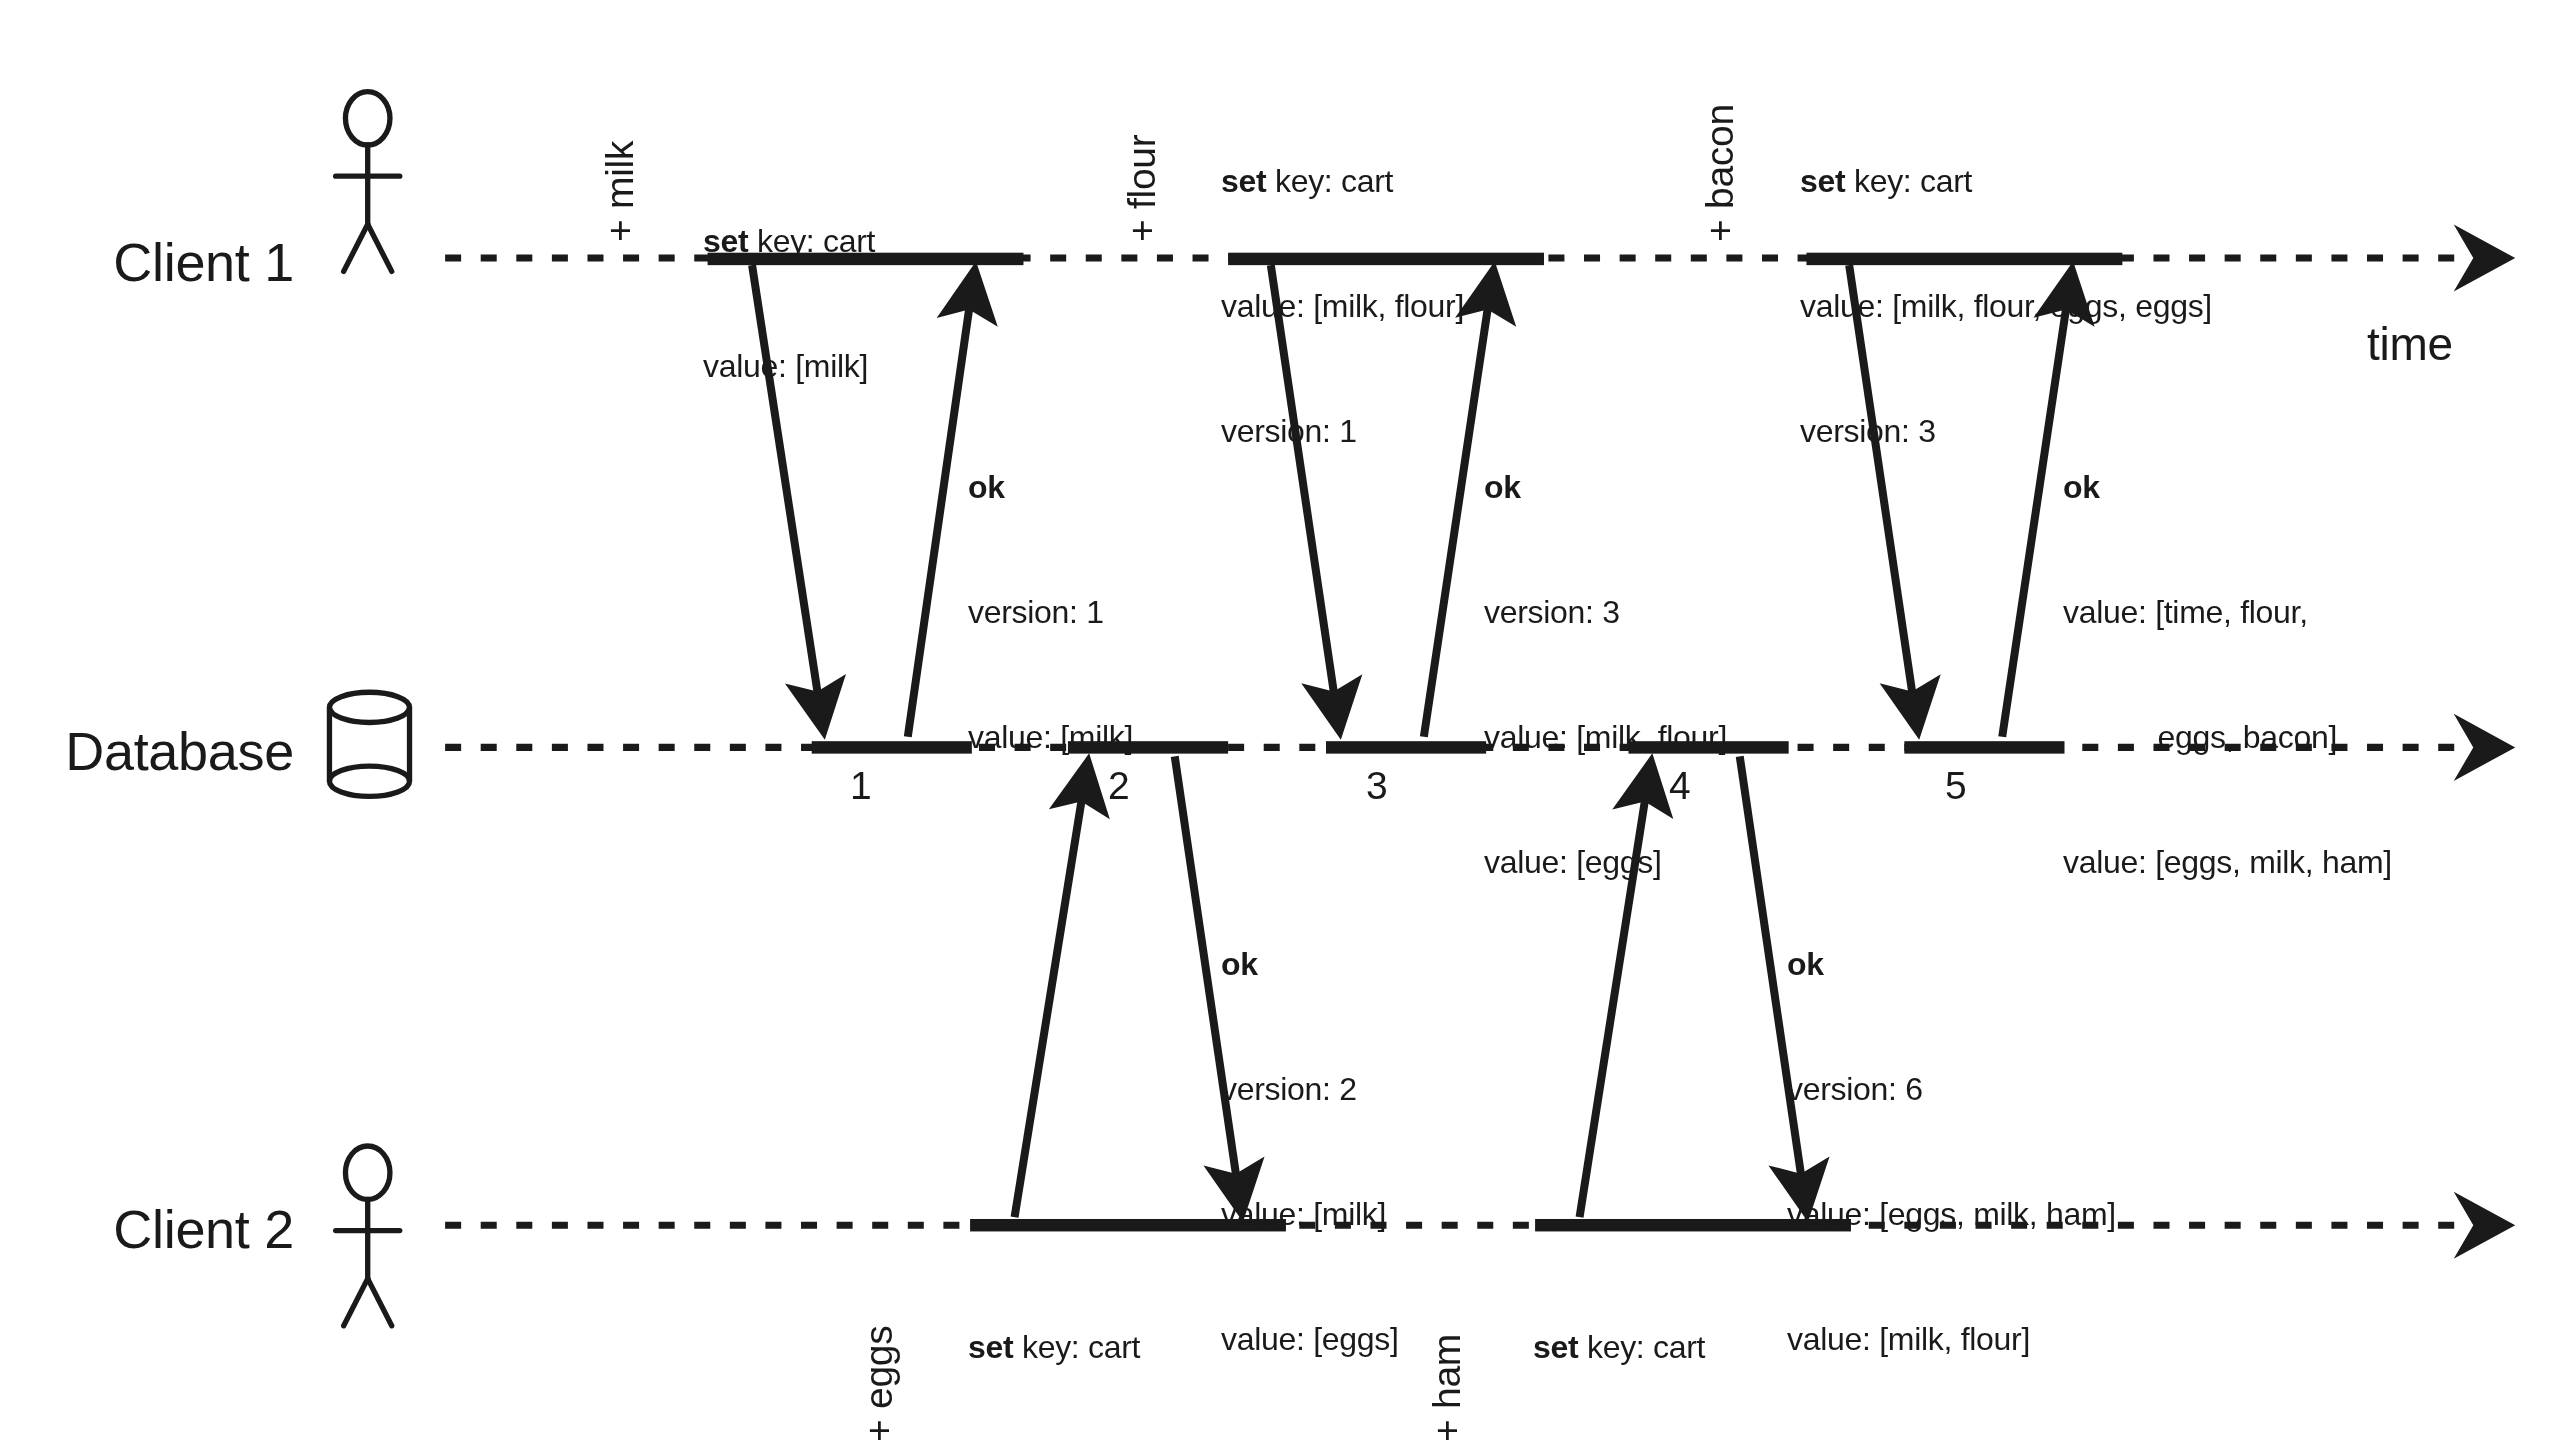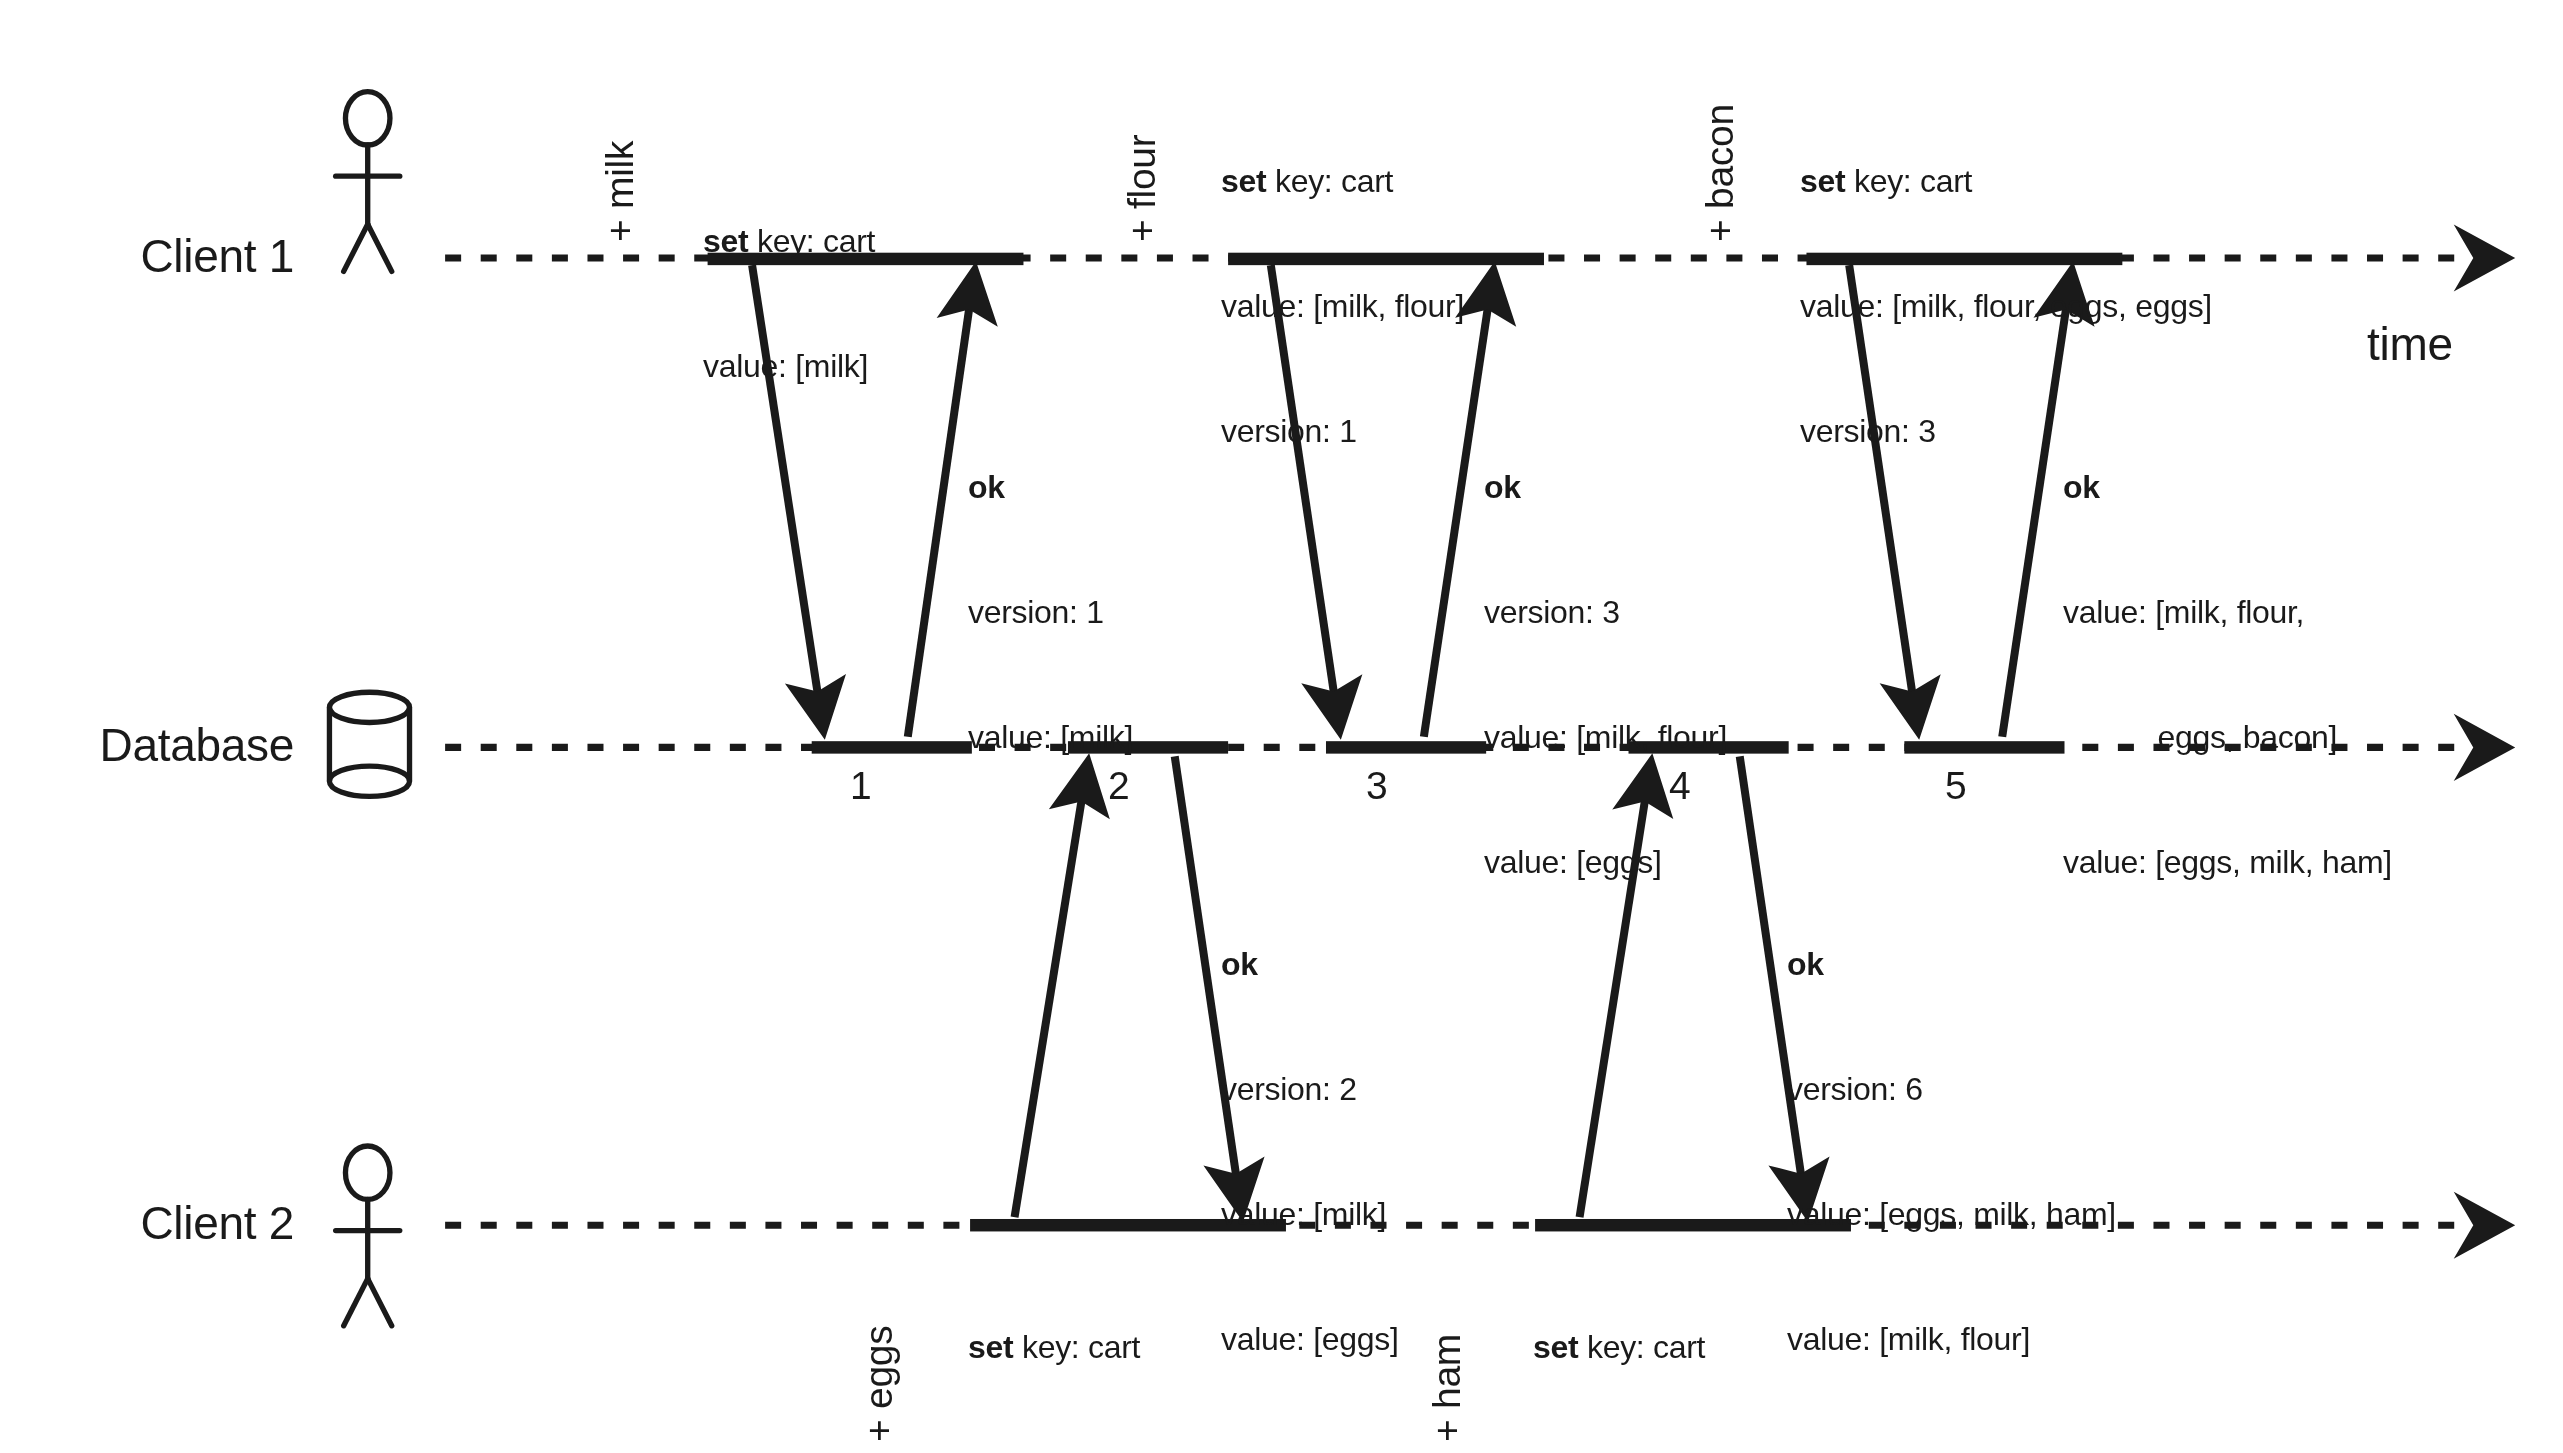--- a/index.html
+++ b/index.html
@@ -28,21 +28,21 @@
   }
   .txt {
     position: absolute;
     white-space: pre;
     font-size: 39px;
     line-height: 1.30;
     letter-spacing: -0.3px;
     color: #1a1a1a;
   }
   .lane-label {
-    font-size: 46px;
+    font-size: 54px;
     text-align: right;
   }
   .msg-block {
     font-size: 32px;
   }
   .msg-block .kw {
     font-weight: bold;
   }
   .msg-block .ln {
     display: block;
@@ -176,21 +176,21 @@
 
   <div class="txt msg-block" style="left:1484px; top:384px;">
     <span class="ln"><b class="kw">ok</b></span>
     <span class="ln">version: 3</span>
     <span class="ln">value: [milk, flour]</span>
     <span class="ln">value: [eggs]</span>
   </div>
 
   <div class="txt msg-block" style="left:2063px; top:384px;">
     <span class="ln"><b class="kw">ok</b></span>
-    <span class="ln">value: [milk, flour,</span>
+    <span class="ln">value: [time, flour,</span>
     <span class="ln">           eggs, bacon]</span>
     <span class="ln">value: [eggs, milk, ham]</span>
   </div>
 
   <div class="txt dbnum" style="left:850px; top:761px;">1</div>
   <div class="txt dbnum" style="left:1108px; top:761px;">2</div>
   <div class="txt dbnum" style="left:1366px; top:761px;">3</div>
   <div class="txt dbnum" style="left:1669px; top:761px;">4</div>
   <div class="txt dbnum" style="left:1945px; top:761px;">5</div>
 

